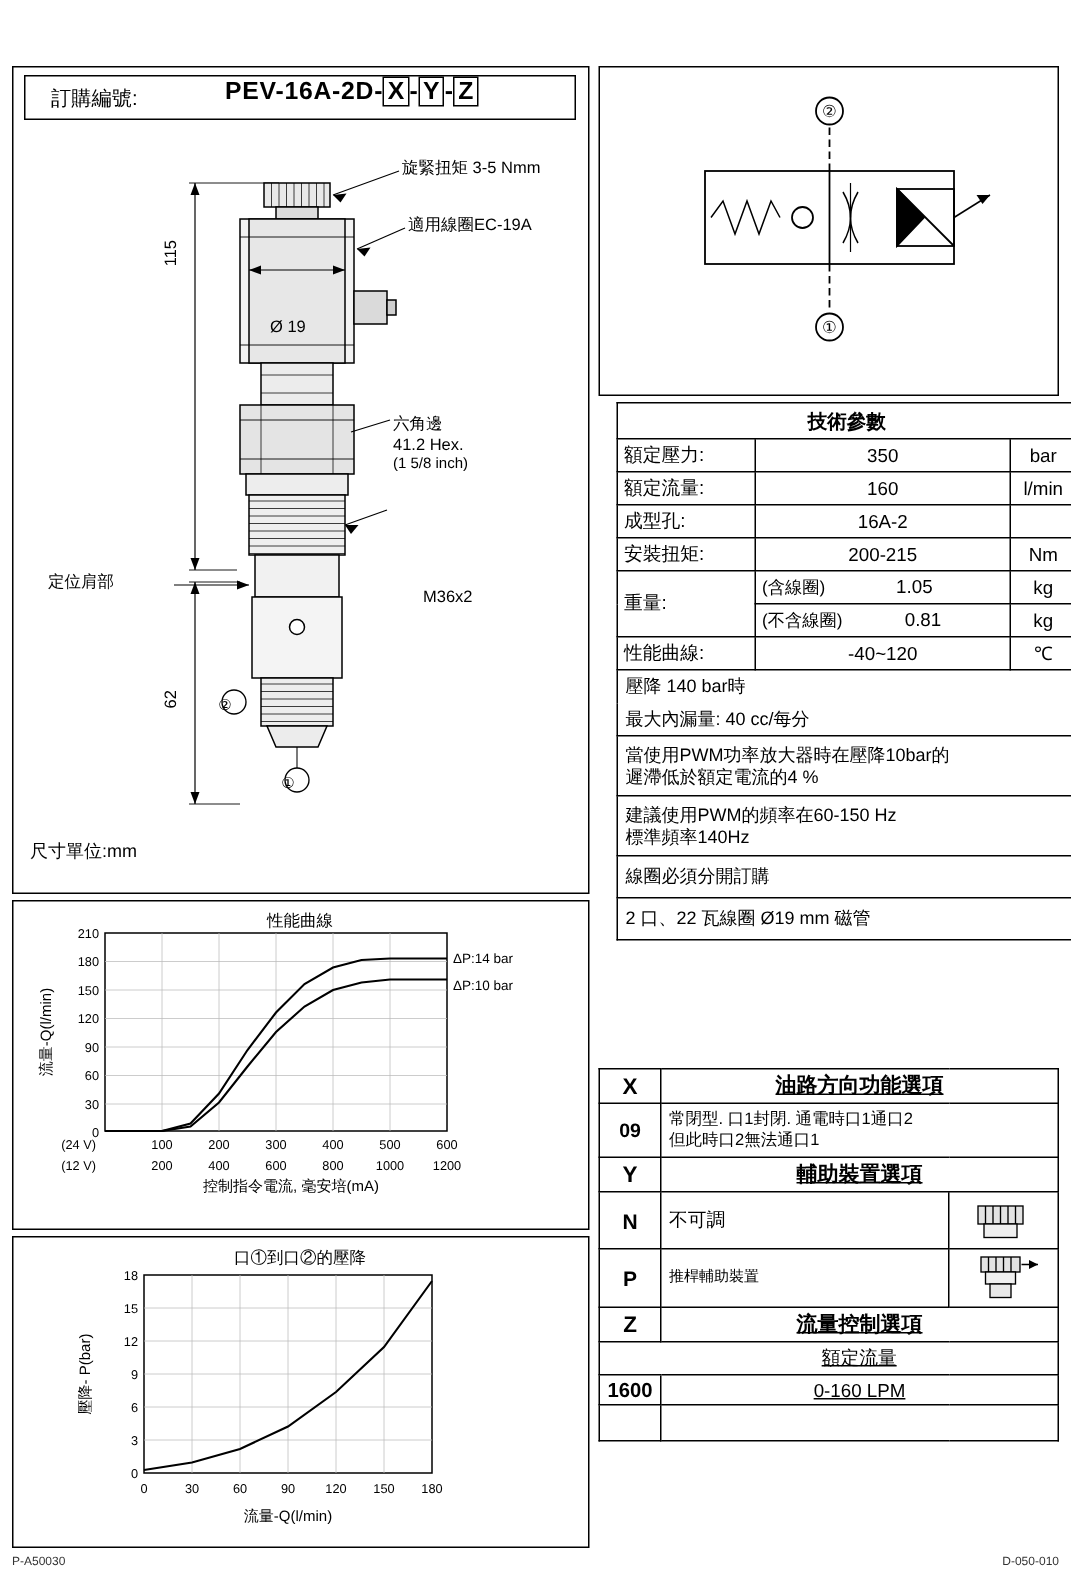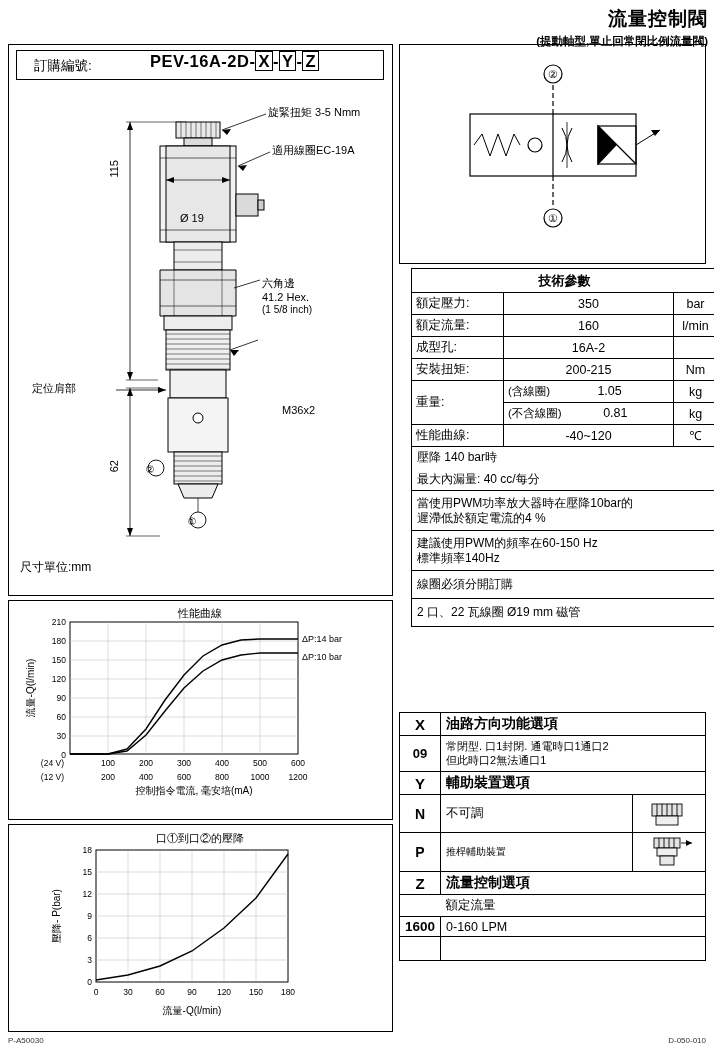--- a/index.html
+++ b/index.html
@@ -35,35 +35,31 @@
   .spec-tbl td{border:1px solid #000;padding:2px 4px;height:22px;box-sizing:border-box;}
   .spec-tbl .hd{text-align:center;font-weight:bold;font-size:13px;height:24px;}
   .spec-tbl .nm{width:92px;}
   .spec-tbl .val{text-align:center;}
   .spec-tbl .unit{width:44px;text-align:center;}
   .spec-tbl .note{font-size:12px;line-height:1.25;padding:3px 5px;}
 
   .opt-tbl{position:absolute;left:399px;top:712px;width:307px;font-size:12.5px;}
   .opt-tbl td{border:1px solid #000;padding:2px 5px;box-sizing:border-box;}
   .opt-tbl .key{width:40px;text-align:center;font-weight:bold;font-size:15px;}
-  .opt-tbl .hd{font-weight:bold;font-size:14px;}
+  .opt-tbl .hd{text-align:center;font-weight:bold;font-size:14px;text-decoration:underline;}
   .opt-tbl .desc{font-size:11px;line-height:1.2;}
 
   .footer{position:absolute;bottom:1px;font-size:8px;color:#333;}
   svg{display:block;}
 </style>
 </head>
 <body>
 
 <div class="page">
 
-  <div class="hdr">
-    <div class="t1">流量控制閥</div>
-    <div class="t2">(提動軸型,單止回常閉比例流量閥)</div>
-  </div>
 
   <div class="frame" id="left-frame"></div>
   <div class="frame" id="curve1-frame"></div>
   <div class="frame" id="curve2-frame"></div>
   <div class="frame" id="symbol-frame"></div>
 
   <div id="order-box"></div>
   <div id="order-label">訂購編號:</div>
   <div id="order-code">
     <span>PEV-16A-2D-</span><span class="codebox">X</span><span>-</span><span class="codebox">Y</span><span>-</span><span class="codebox">Z</span>
@@ -168,21 +164,21 @@
 
   <div class="lbl vert" style="left:108px;top:160px;">115</div>
   <div class="lbl vert" style="left:108px;top:460px;">62</div>
   <div class="lbl" style="left:180px;top:212px;">Ø 19</div>
   <div class="lbl" style="left:268px;top:106px;">旋緊扭矩 3-5 Nmm</div>
   <div class="lbl" style="left:272px;top:144px;">適用線圈EC-19A</div>
   <div class="lbl" style="left:262px;top:277px;">六角邊</div>
   <div class="lbl" style="left:262px;top:291px;">41.2 Hex.</div>
   <div class="lbl sm" style="left:262px;top:304px;">(1 5/8 inch)</div>
   <div class="lbl" style="left:32px;top:382px;">定位肩部</div>
-  <div class="lbl" style="left:258px;top:404px;padding-left:24px;">M36x2</div>
+  <div class="lbl" style="left:258px;top:392px;padding-left:24px;">M36x2</div>
   <div class="lbl" style="left:20px;top:561px;font-size:12px;">尺寸單位:mm</div>
 
   <svg width="300" height="212" style="position:absolute;left:402px;top:48px;">
     <g stroke="#000" fill="none" stroke-width="1.2">
       <rect x="68" y="66" width="166" height="62"></rect>
       <line x1="151" y1="66" x2="151" y2="128"></line>
 
       <polyline points="72,97 80,86 88,108 96,86 104,108 112,86 118,97" stroke-width="1"></polyline>
 
       <circle cx="133" cy="97" r="7"></circle>

